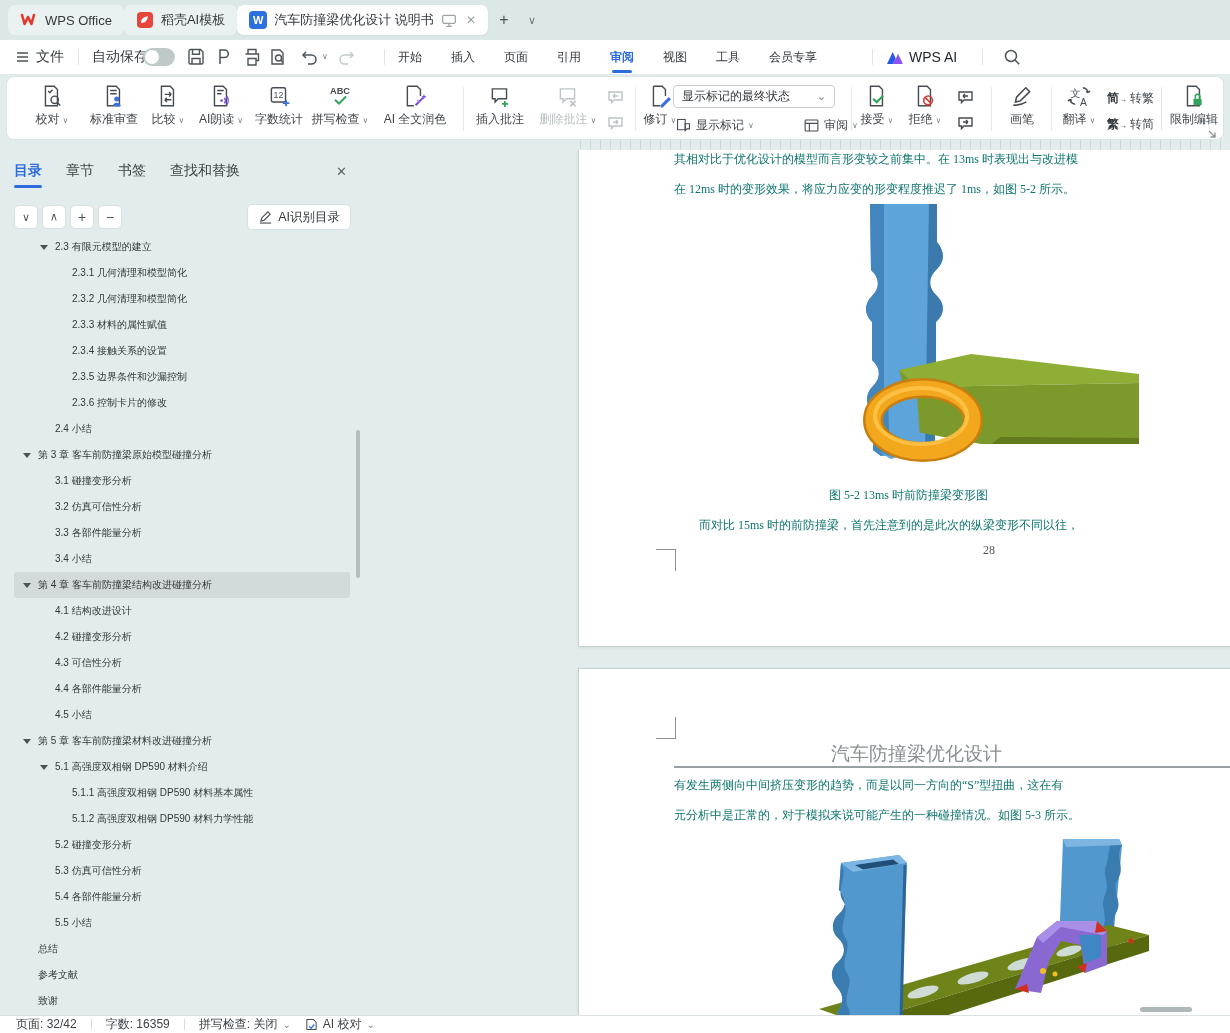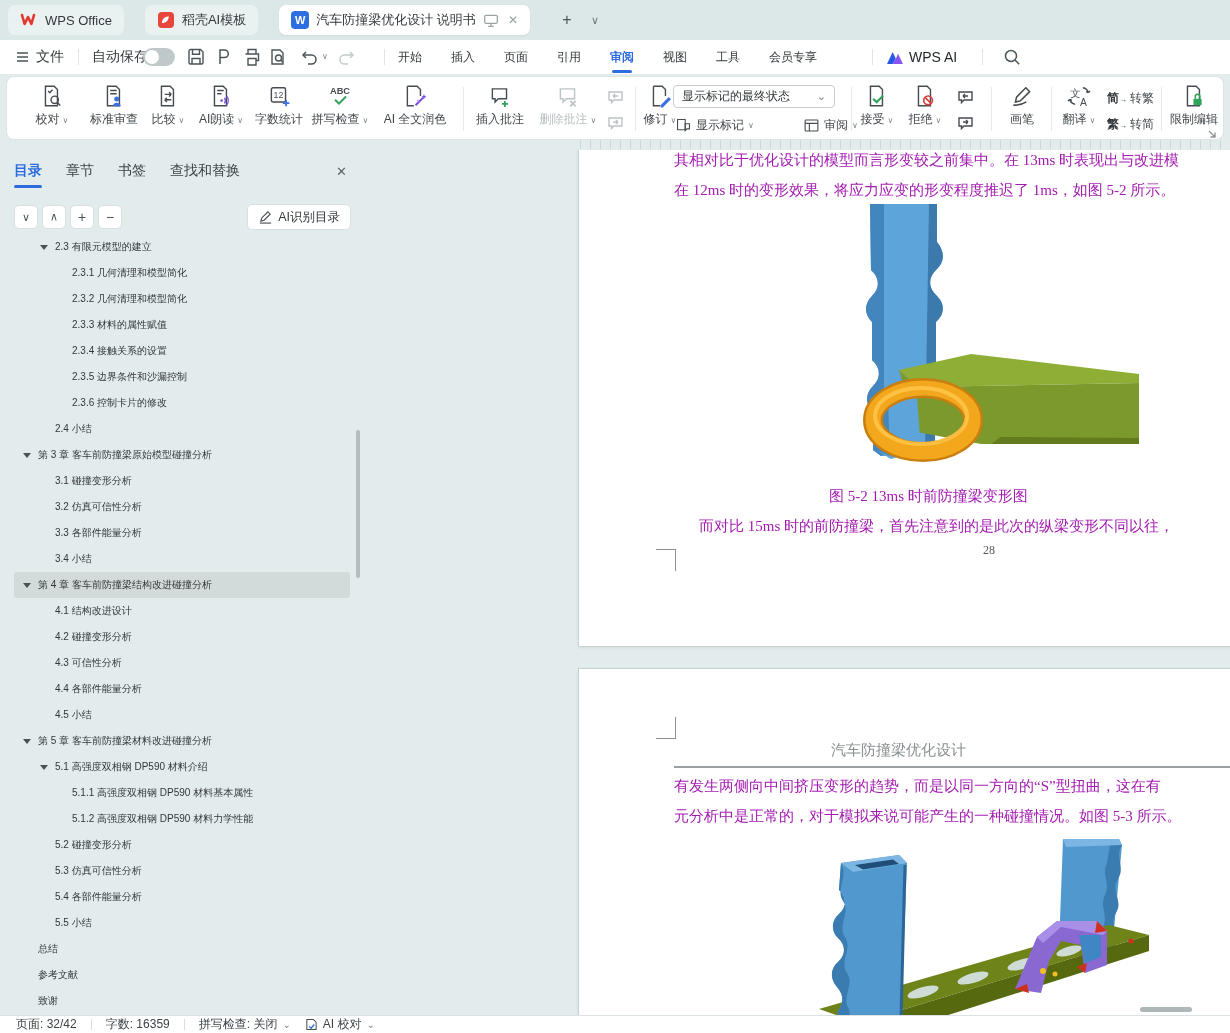--- a/index.html
+++ b/index.html
@@ -5,21 +5,21 @@
   * { margin:0; padding:0; box-sizing:border-box; }
   html,body { width:1230px; height:1033px; overflow:hidden; }
   body { font-family:"Liberation Sans","DejaVu Sans",sans-serif; background:#e3ecec; color:#3c4247; position:relative; }
 
   
   .g-plus::before{content:"+"} .g-x::before{content:"✕"} .g-vee::before{content:"∨"}
   .g-caret::before{content:"⌄"}
 
   
   .tabbar{position:absolute;left:0;top:0;width:1230px;height:40px;background:#dce7e7;display:flex;align-items:center;padding-left:8px;}
-  .wtab{height:30px;border-radius:7px;display:flex;align-items:center;gap:7px;padding:0 12px;font-size:13px;color:#33383c;background:#eaf1f1;margin-right:21px;cursor:default;}
+  .wtab{height:30px;border-radius:7px;display:flex;align-items:center;gap:7px;padding:0 12px;font-size:13px;color:#33383c;background:#eaf1f1;margin-right:0;cursor:default;}
   .wtab.active{background:#ffffff;box-shadow:0 1px 2px rgba(0,0,0,.06);}
   .docic{width:18px;height:18px;border-radius:4px;background:#2e6fdf;color:#fff;font-weight:bold;font-size:11px;display:flex;align-items:center;justify-content:center;}
   .tclose{color:#9aa4a6;font-size:12px;margin-left:2px;}
   .tbtn{width:24px;height:24px;display:flex;align-items:center;justify-content:center;color:#4b5458;font-size:16px;margin-left:4px;}
   .tbtn.small{font-size:11px;color:#6b7478;}
 
   
   .menubar{position:absolute;left:0;top:40px;width:1230px;height:34px;background:#ffffff;}
   .mb-item{position:absolute;top:0;height:34px;display:flex;align-items:center;font-size:14px;color:#33383c;}
   .mb-sep{position:absolute;top:9px;width:1px;height:16px;background:#dfe5e5;}
@@ -63,22 +63,22 @@
   .toc-row{position:relative;height:26px;line-height:26px;margin:0 2px 0 14px;border-radius:3px;font-size:10px;color:#33373a;white-space:nowrap;overflow:hidden;}
   .toc-row:first-child{margin-top:-6px;}
   .toc-row.selected{background:#d2dada;}
   .toc-arrow{position:absolute;top:11px;width:0;height:0;border-left:4.5px solid transparent;border-right:4.5px solid transparent;border-top:5.5px solid #4a5154;}
   .sb-scroll{position:absolute;left:356px;top:280px;width:4px;height:148px;border-radius:2px;background:#b3bdbd;}
 
   
   .ruler{position:absolute;left:580px;top:140px;width:650px;height:9px;background:repeating-linear-gradient(90deg,#b9c6c6 0 1px,transparent 1px 10px);opacity:.55;}
   .docarea{position:absolute;left:365px;top:150px;width:865px;height:865px;overflow:hidden;background:#e3ecec;}
   .page{position:absolute;background:#fff;border:1px solid #c9d2d2;box-shadow:0 1px 3px rgba(0,0,0,.07);}
-  .p-text{position:absolute;font-family:"Liberation Serif","DejaVu Serif",serif;font-size:15px;color:#a21caf;white-space:nowrap;}
-  .p-header{position:absolute;font-family:"Liberation Serif","DejaVu Serif",serif;font-size:15px;color:#8a8f92;}
+  .p-text{position:absolute;font-family:"Liberation Serif","DejaVu Serif",serif;font-size:12px;color:#0f766e;white-space:nowrap;}
+  .p-header{position:absolute;font-family:"Liberation Serif","DejaVu Serif",serif;font-size:19px;color:#8a8f92;}
   .p-rule{position:absolute;height:2px;background:#9aa0a2;}
   .p-num{position:absolute;font-family:"Liberation Serif","DejaVu Serif",serif;font-size:12px;color:#555;}
   .cmark{position:absolute;width:20px;height:22px;}
   .cmark.bl{border-top:1px solid #8a9094;border-right:1px solid #8a9094;}
   .cmark.tl{border-bottom:1px solid #8a9094;border-right:1px solid #8a9094;}
   .fig{position:absolute;}
 
   
   .statusbar{position:absolute;left:0;top:1015px;width:1230px;height:18px;background:#fff;border-top:1px solid #dbe2e2;display:flex;align-items:center;font-size:12px;color:#3c4247;padding-left:16px;gap:14px;}
   .st-sep{width:1px;height:11px;background:#d8dede;}

